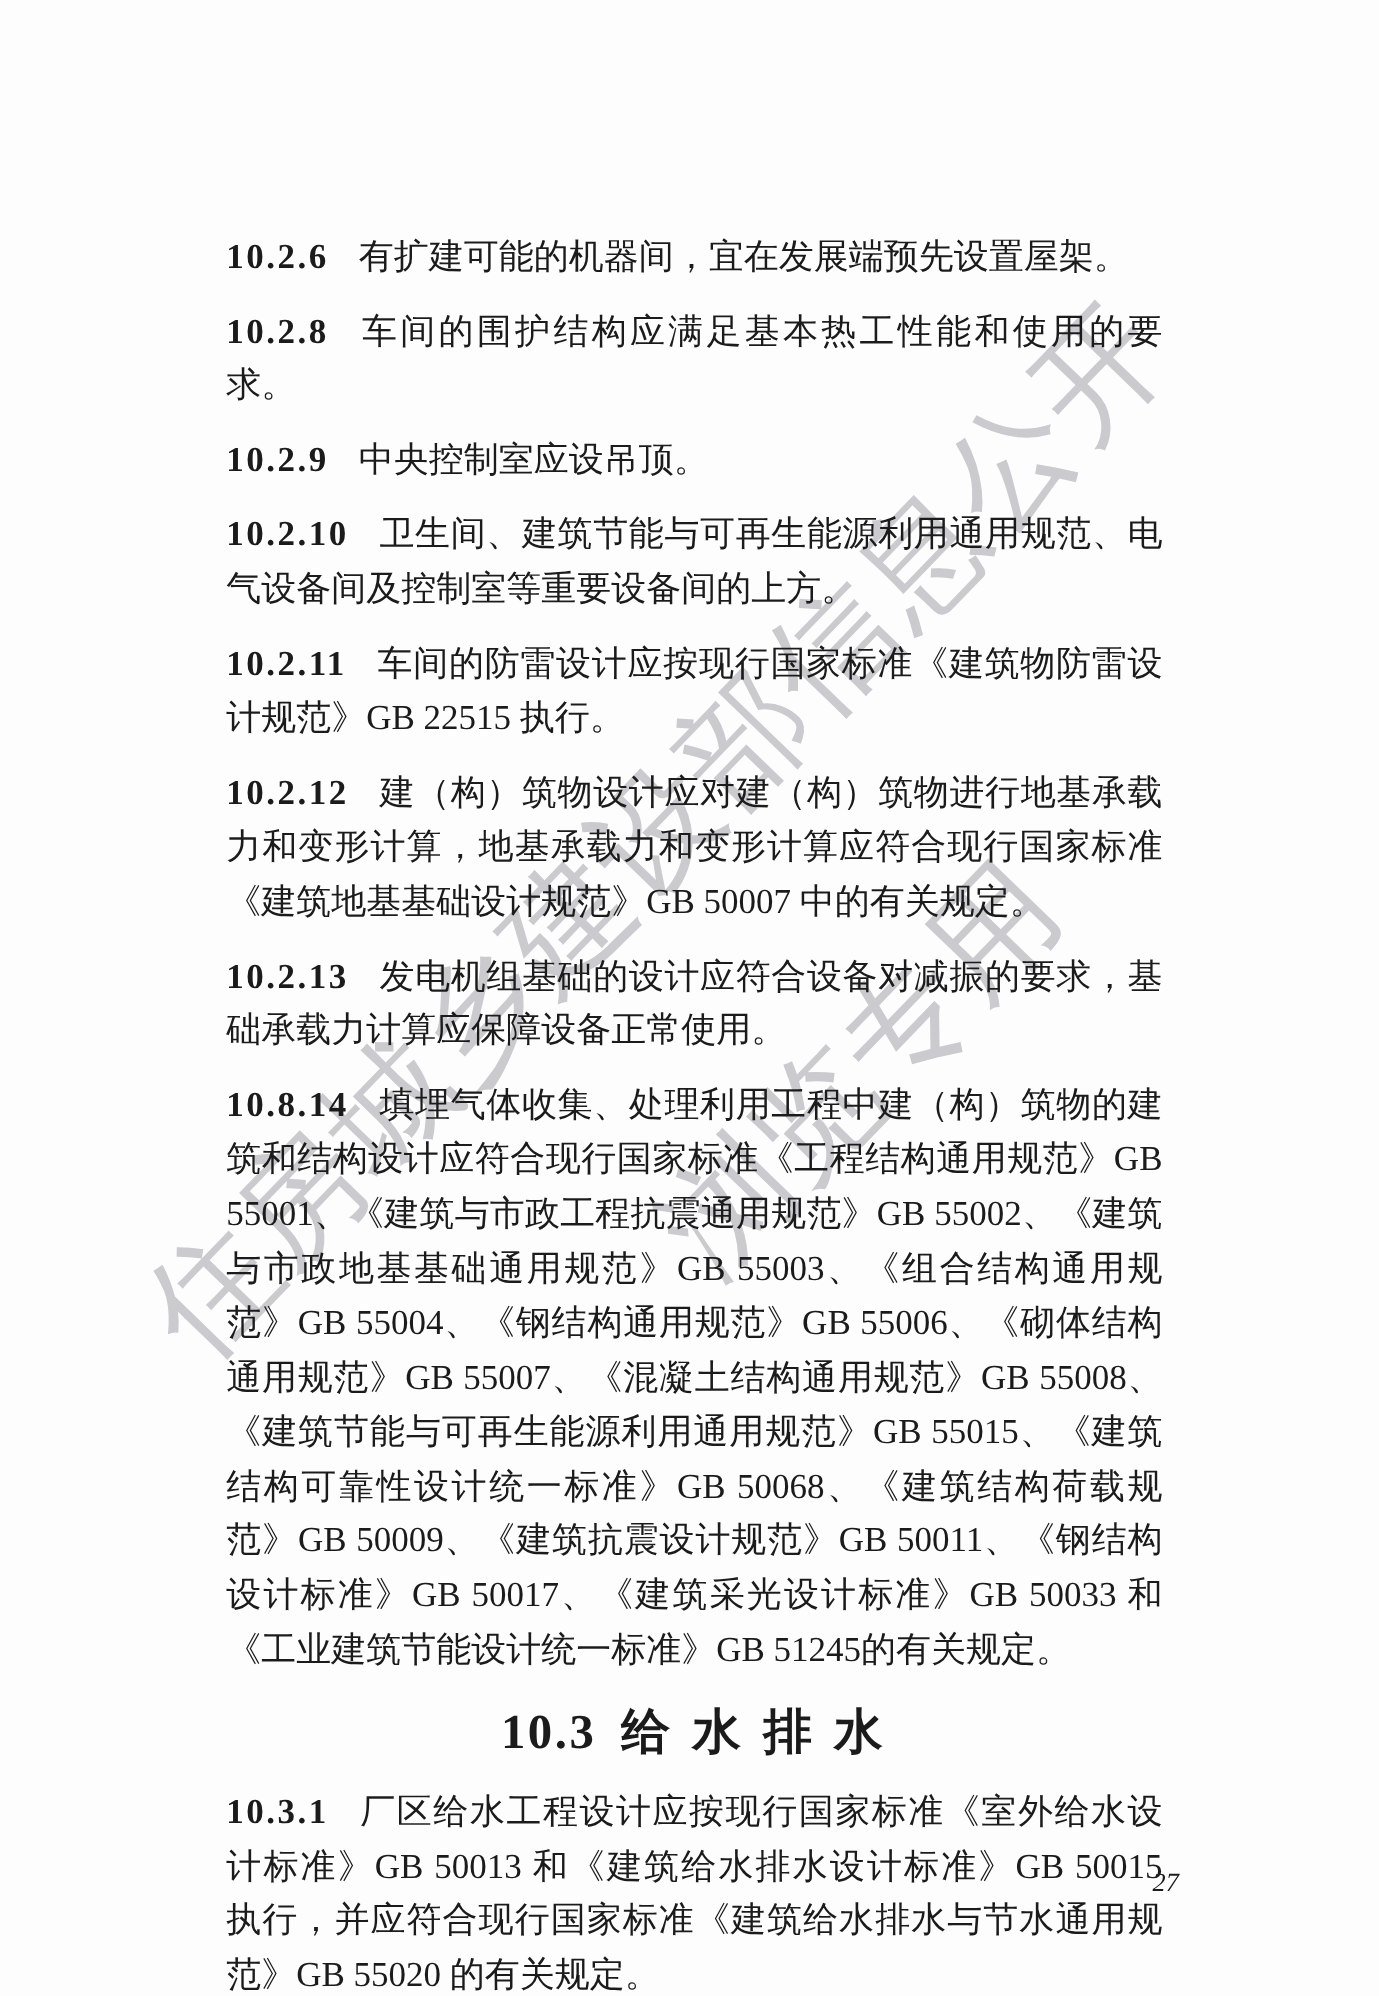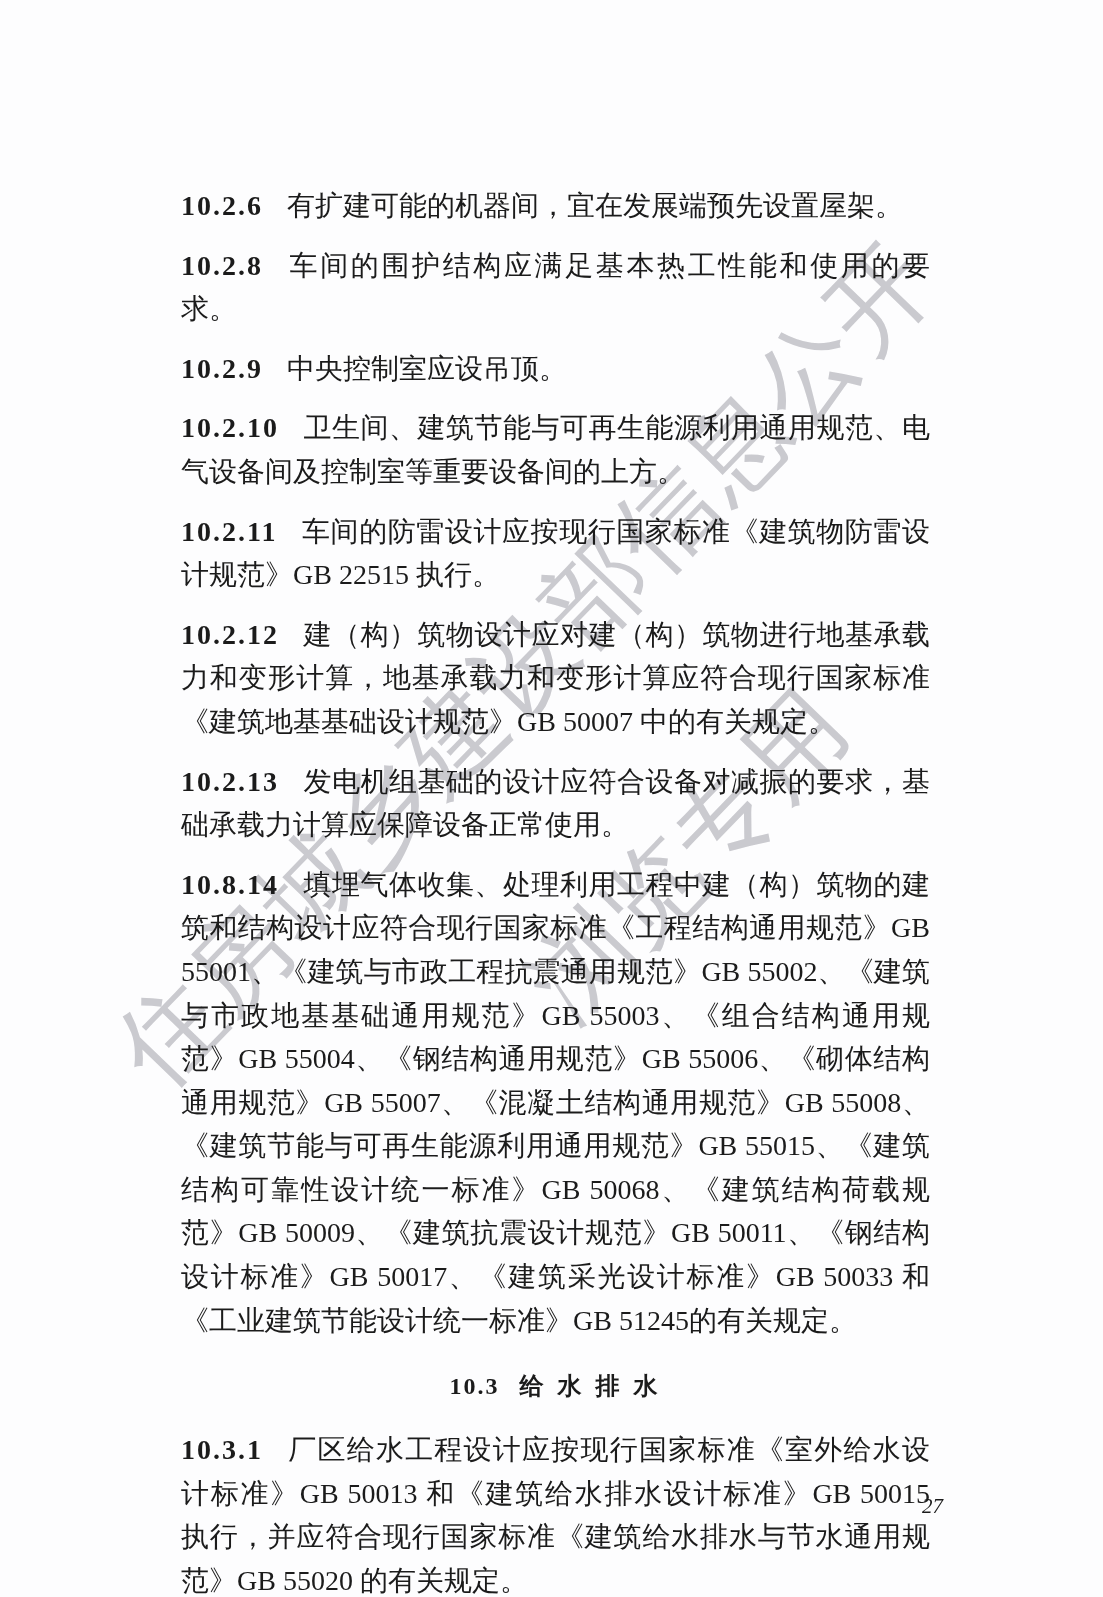--- a/index.html
+++ b/index.html
@@ -52,21 +52,21 @@
     text-justify: inter-ideograph;
   }
   .clause { margin: 16px; }
   .clause .num {
     font-weight: bold;
     letter-spacing: 2px;
     margin-right: 24px;
   }
   .heading {
     margin: 22px 0 20px 0;
-    font-size: 24px;
+    font-size: 39px;
     line-height: 44px;
     font-weight: bold;
     text-align: center;
     letter-spacing: 2px;
   }
   .heading .hnum { margin-right: 20px; letter-spacing: 2px; }
   .heading .htitle { letter-spacing: 4px; }
 
   .page-number {
     position: absolute;

